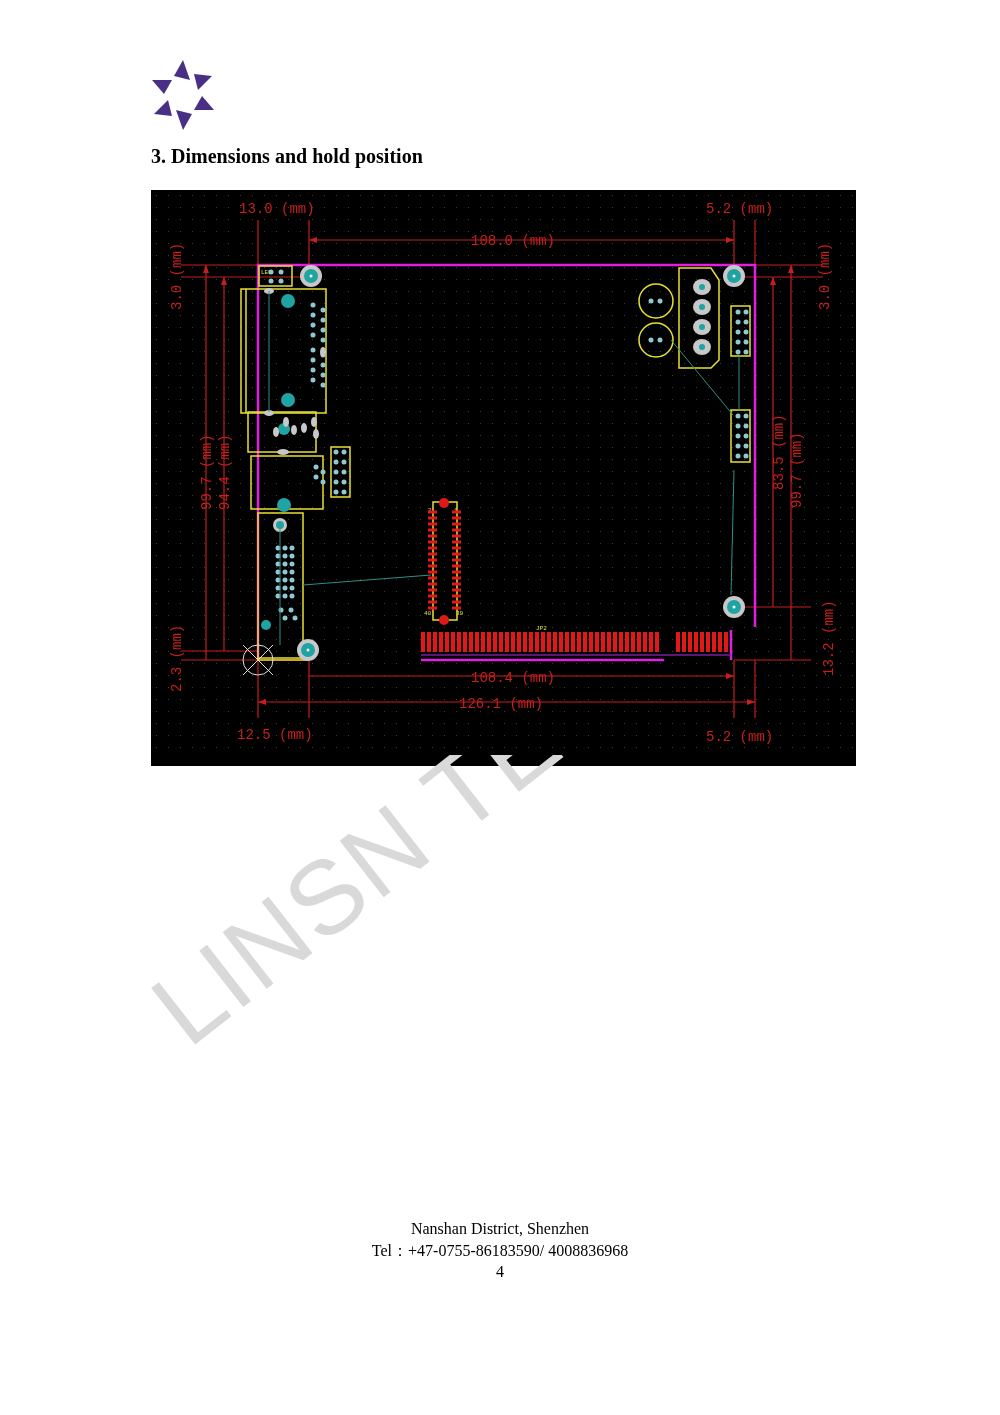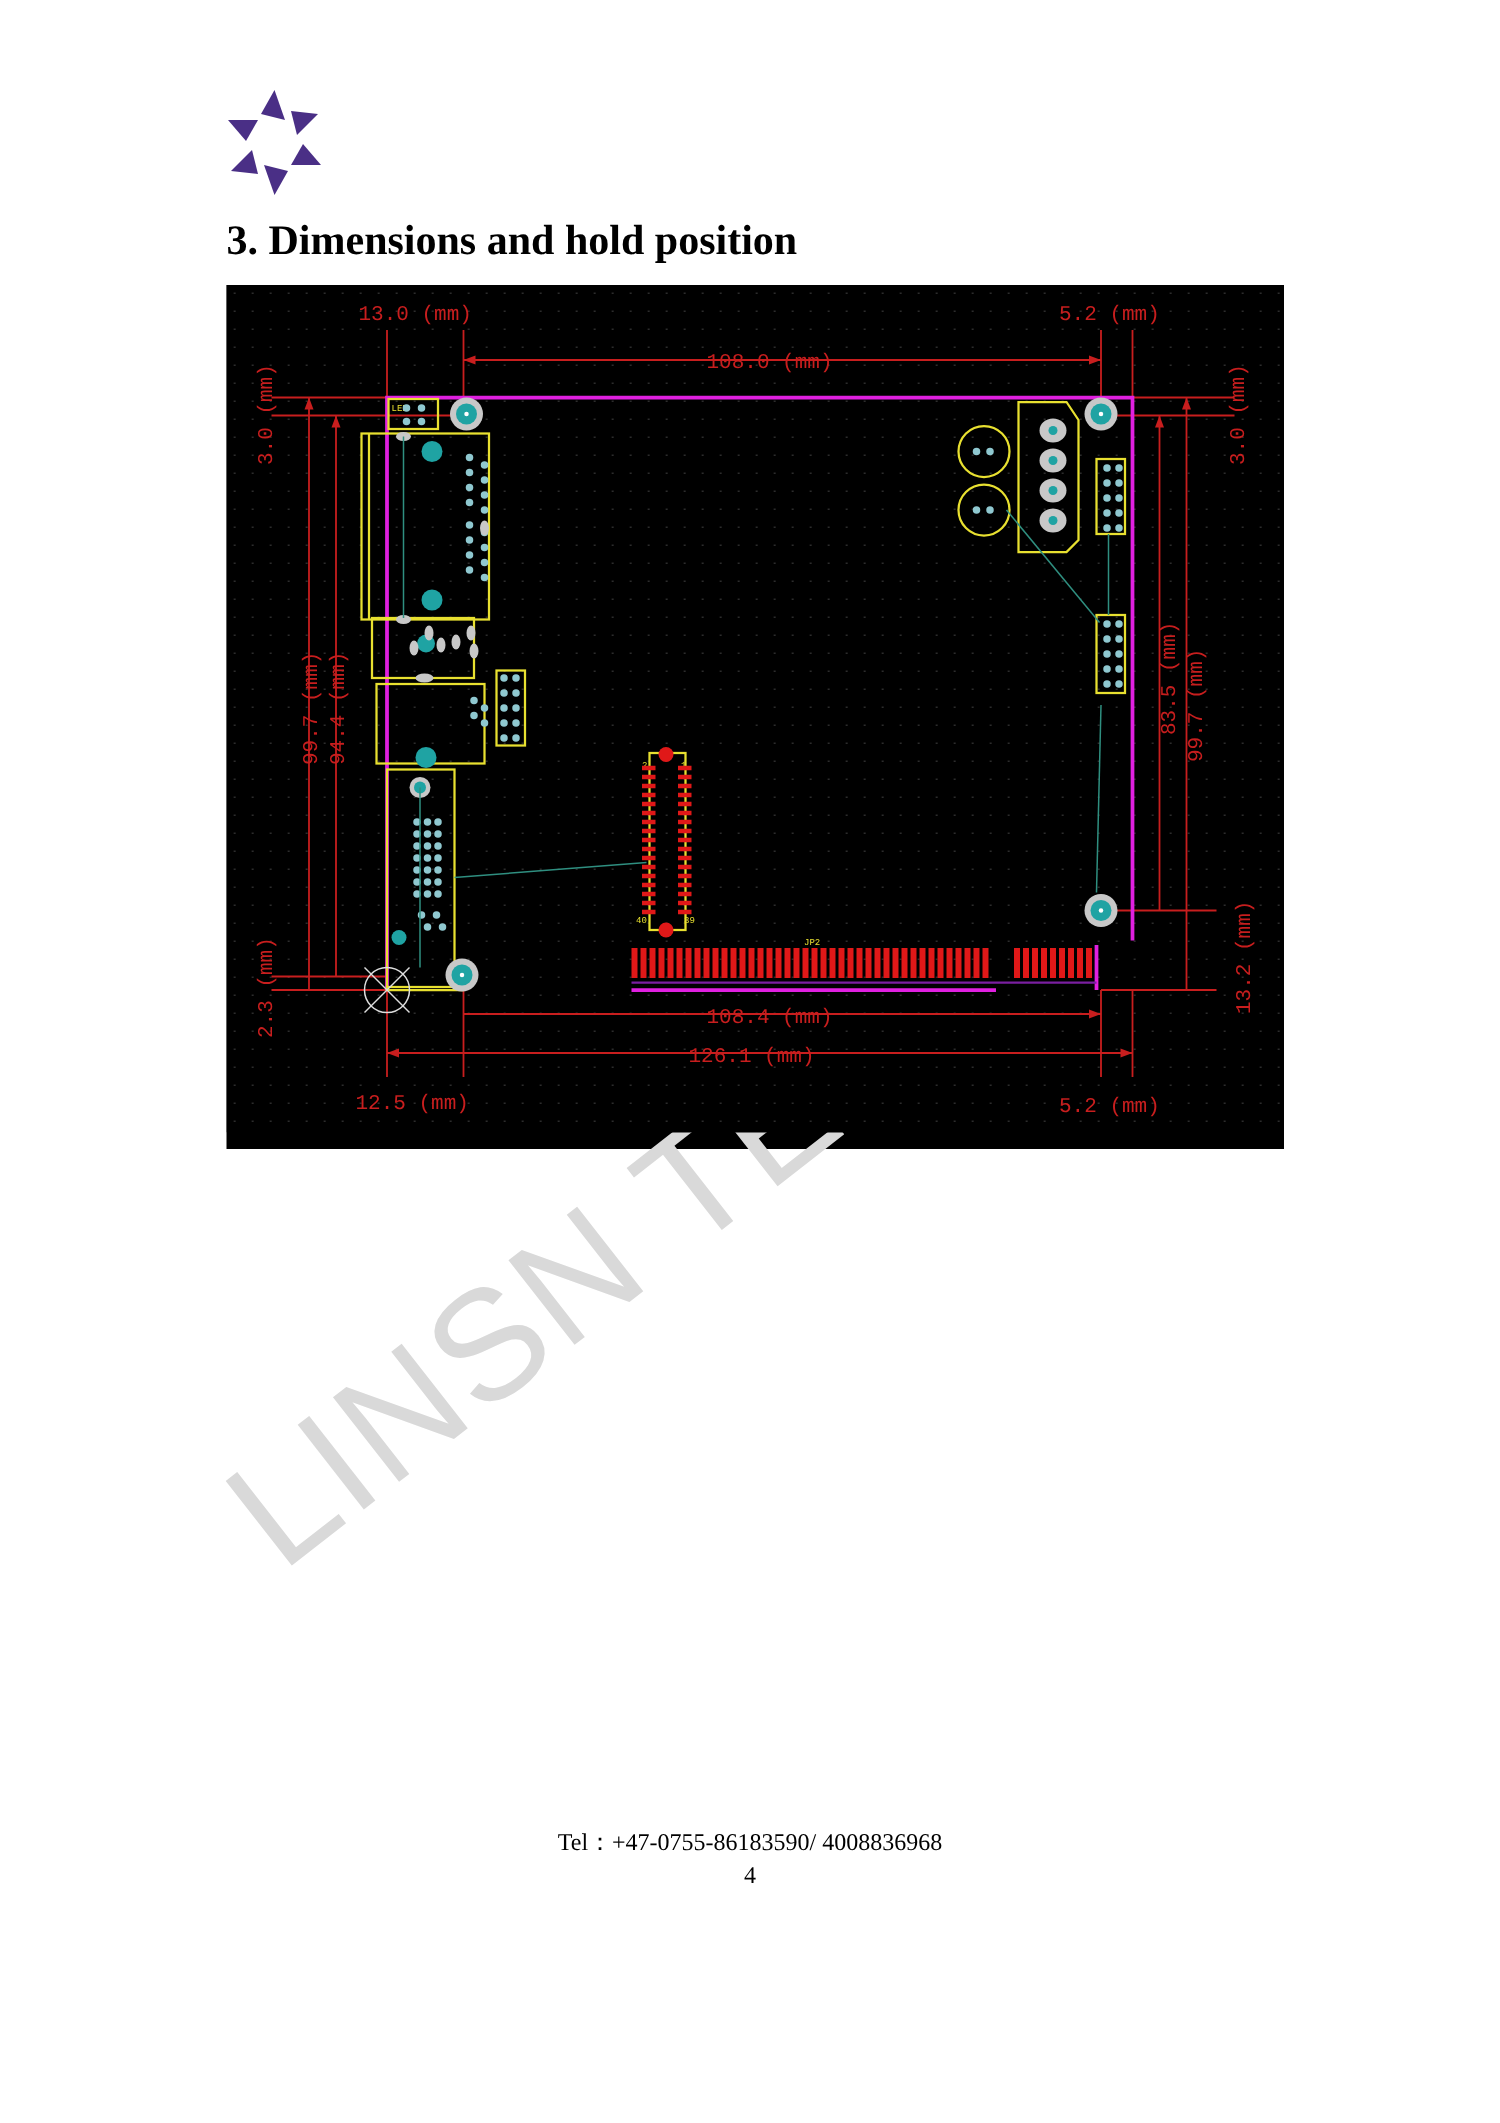--- a/index.html
+++ b/index.html
@@ -1,20 +1,20 @@
 <!DOCTYPE html>
 <html><head>
   <meta charset="utf-8">
   <style>
     html, body { margin: 0; padding: 0; background: #ffffff; }
     body { width: 1000px; height: 1415px; position: relative; overflow: hidden; font-family: "Liberation Serif", serif; }
     .logo { position: absolute; left: 150px; top: 58px; width: 380px; height: 75px; }
     .logo-mark { position: absolute; left: 0; top: 0; width: 66px; height: 74px; }
     .logo-text { position: absolute; left: 77px; top: 16px; font-family: "Liberation Sans", sans-serif; font-size: 37px; color: #4a2f86; letter-spacing: -0.3px; white-space: nowrap; }
-    .heading { position: absolute; left: 151px; top: 145px; font-family: "Liberation Serif", serif; font-weight: bold; font-size: 28px; color: #000; white-space: nowrap; }
+    .heading { position: absolute; left: 151px; top: 145px; font-family: "Liberation Serif", serif; font-weight: bold; font-size: 20px; color: #000; white-space: nowrap; }
     .drawing { position: absolute; left: 151px; top: 190px; width: 705px; height: 576px; background: #000; }
     .drawing svg { position: absolute; left: 0; top: 0; }
     .watermark { position: absolute; left: 120px; top: 850px; font-family: "Liberation Sans", sans-serif; font-size: 104px; color: #d9d9d9; transform: rotate(-38deg); transform-origin: left top; white-space: nowrap; letter-spacing: 2px; pointer-events: none; }
     .wm-clip { position: absolute; left: 0; top: 755px; width: 1000px; height: 400px; overflow: hidden; }
     .wm-clip .watermark { left: 130px; top: 220px; }
     .footer { position: absolute; left: 0; top: 1218px; width: 1000px; text-align: center; font-family: "Liberation Serif", serif; font-size: 16px; color: #000; line-height: 21.5px; }
     .footer div { white-space: nowrap; }
   </style>
 </head>
 <body>
@@ -380,15 +380,16 @@
       <line x1="129" y1="335" x2="129" y2="455"></line>
     </g>
   </svg>
 </div>
 
 <div class="wm-clip">
   <div class="watermark">LINSN TE</div>
 </div>
 
 <div class="footer">
+  <div>Nanshan District, Shenzhen</div>
   <div>Tel：+47-0755-86183590/ 4008836968</div>
   <div>4</div>
 </div>
 
 </body></html>

